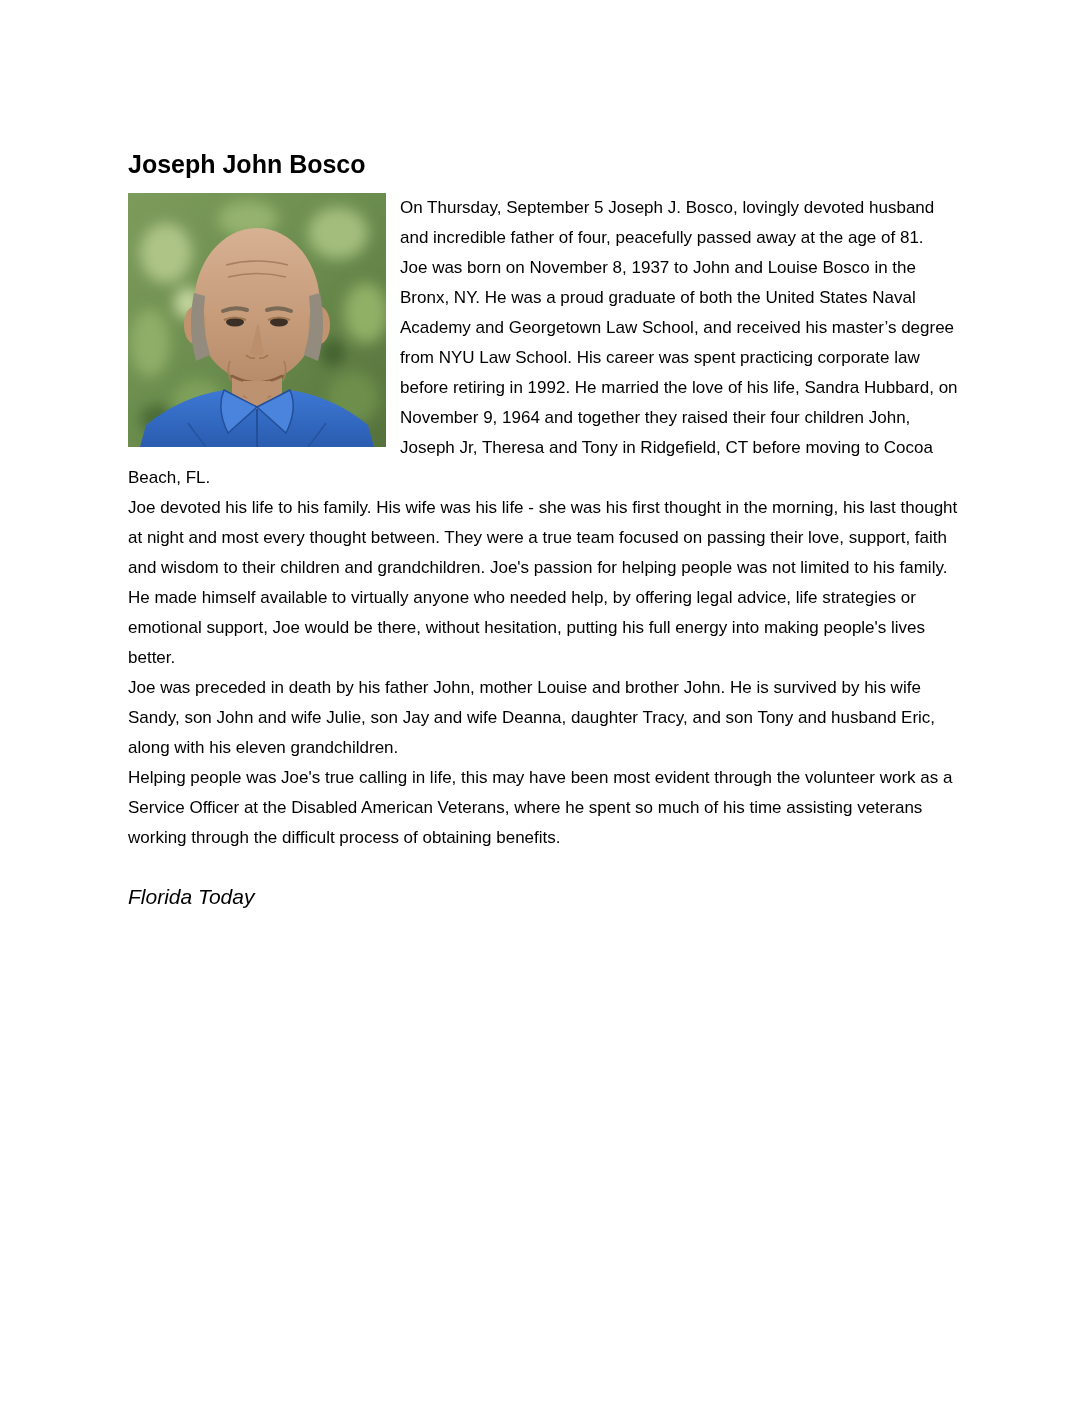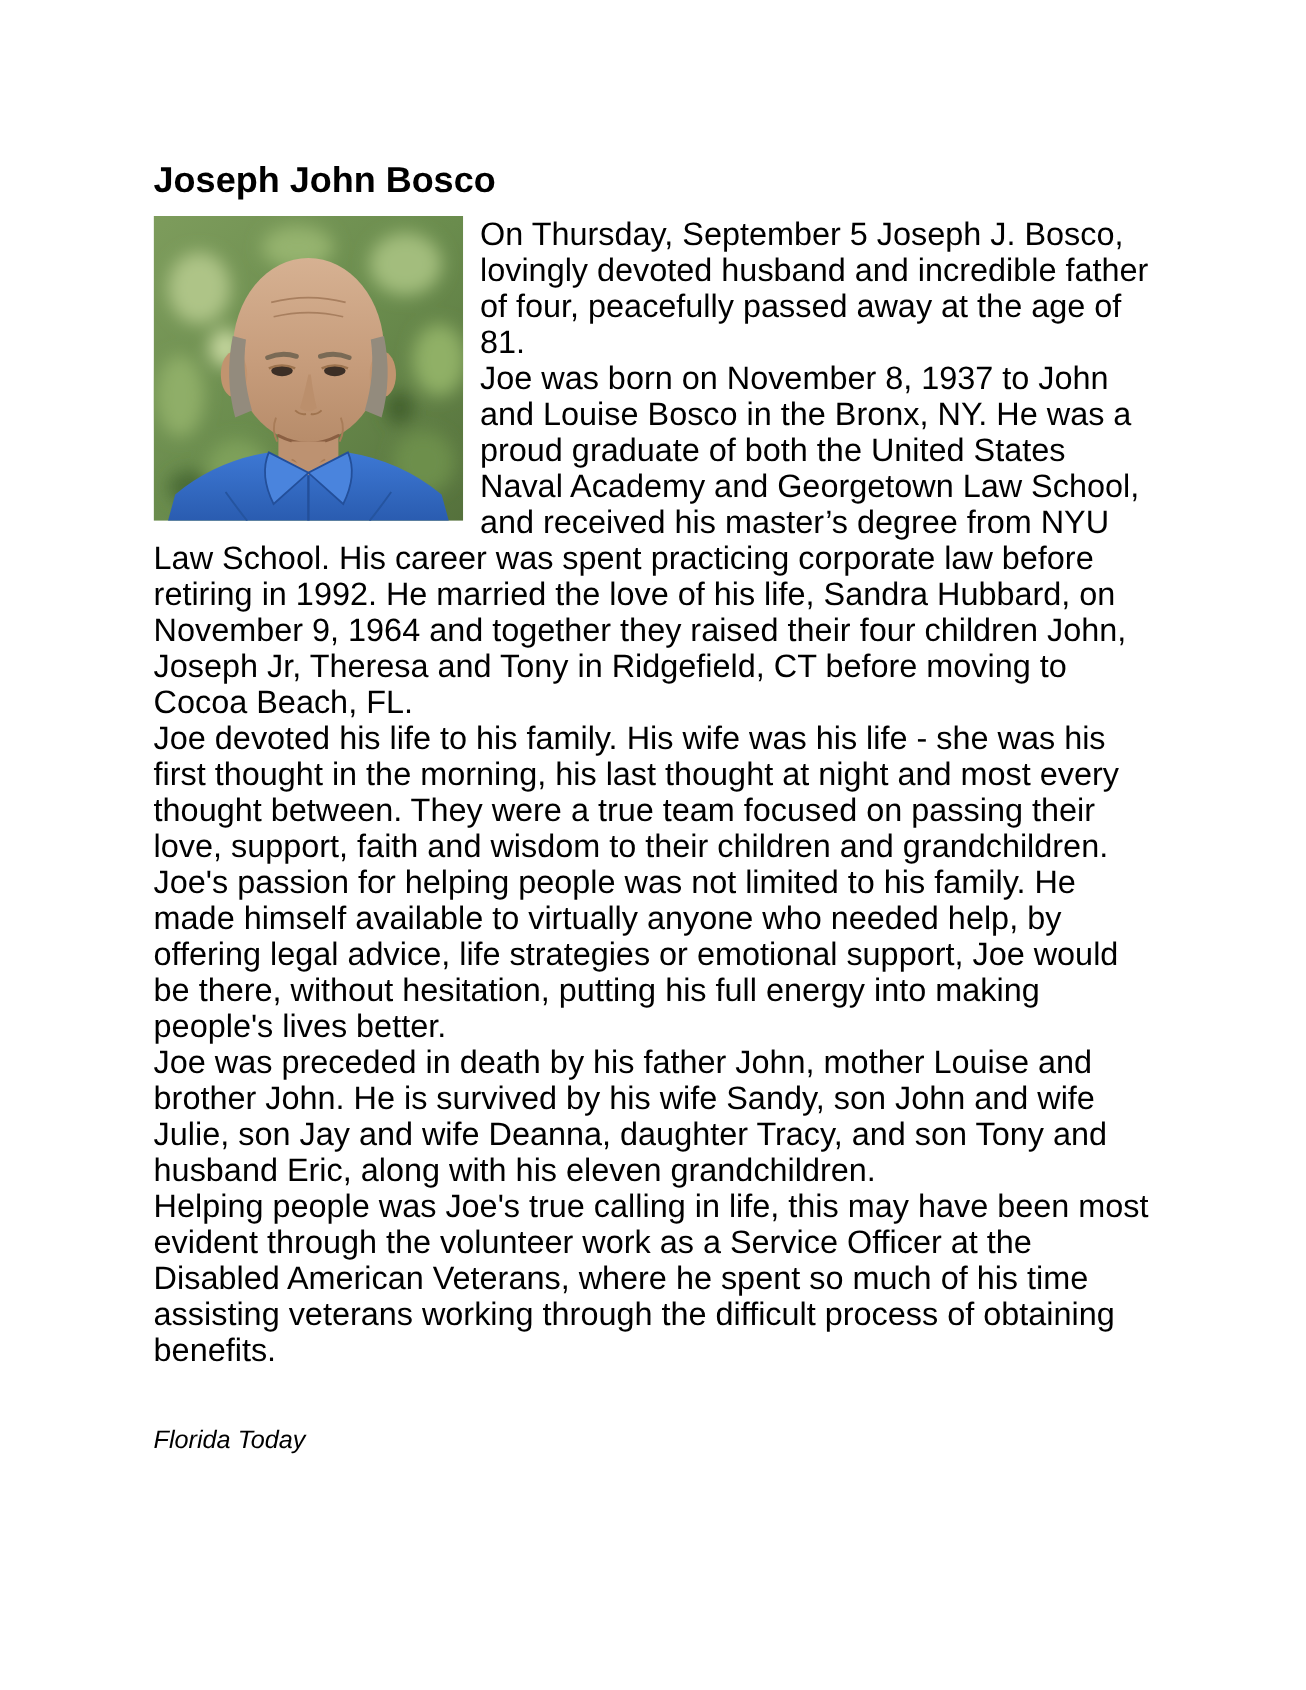--- a/index.html
+++ b/index.html
@@ -12,27 +12,27 @@
     height: 1408px;
     position: relative;
     font-family: "Liberation Sans", sans-serif;
     color: #000000;
     overflow: hidden;
   }
   .doc {
     padding: 133px 128px 0 128px;
   }
   .doc-title {
-    font-size: 30px;
+    font-size: 25px;
     line-height: 28px;
     font-weight: bold;
-    margin: 4px 0 15px 0;
+    margin: 17px 0 15px 0;
   }
   .doc-body {
-    font-size: 27px;
+    font-size: 17px;
     line-height: 30px;
   }
   .photo-float {
     float: left;
     width: 258px;
     height: 254px;
     margin: 0 14px 0 0;
     display: block;
   }
   .photo-float svg {
@@ -42,21 +42,21 @@
   }
   .para {
     margin: 0;
     padding: 0;
   }
   .credit {
     clear: both;
     font-style: italic;
     font-size: 21px;
     line-height: 30px;
-    margin-top: 46px;
+    margin-top: 29px;
   }
 </style>
 </head>
 <body>
 
 <div class="doc">
 
   <h1 class="doc-title">Joseph John Bosco</h1>
 
   <div class="doc-body">

